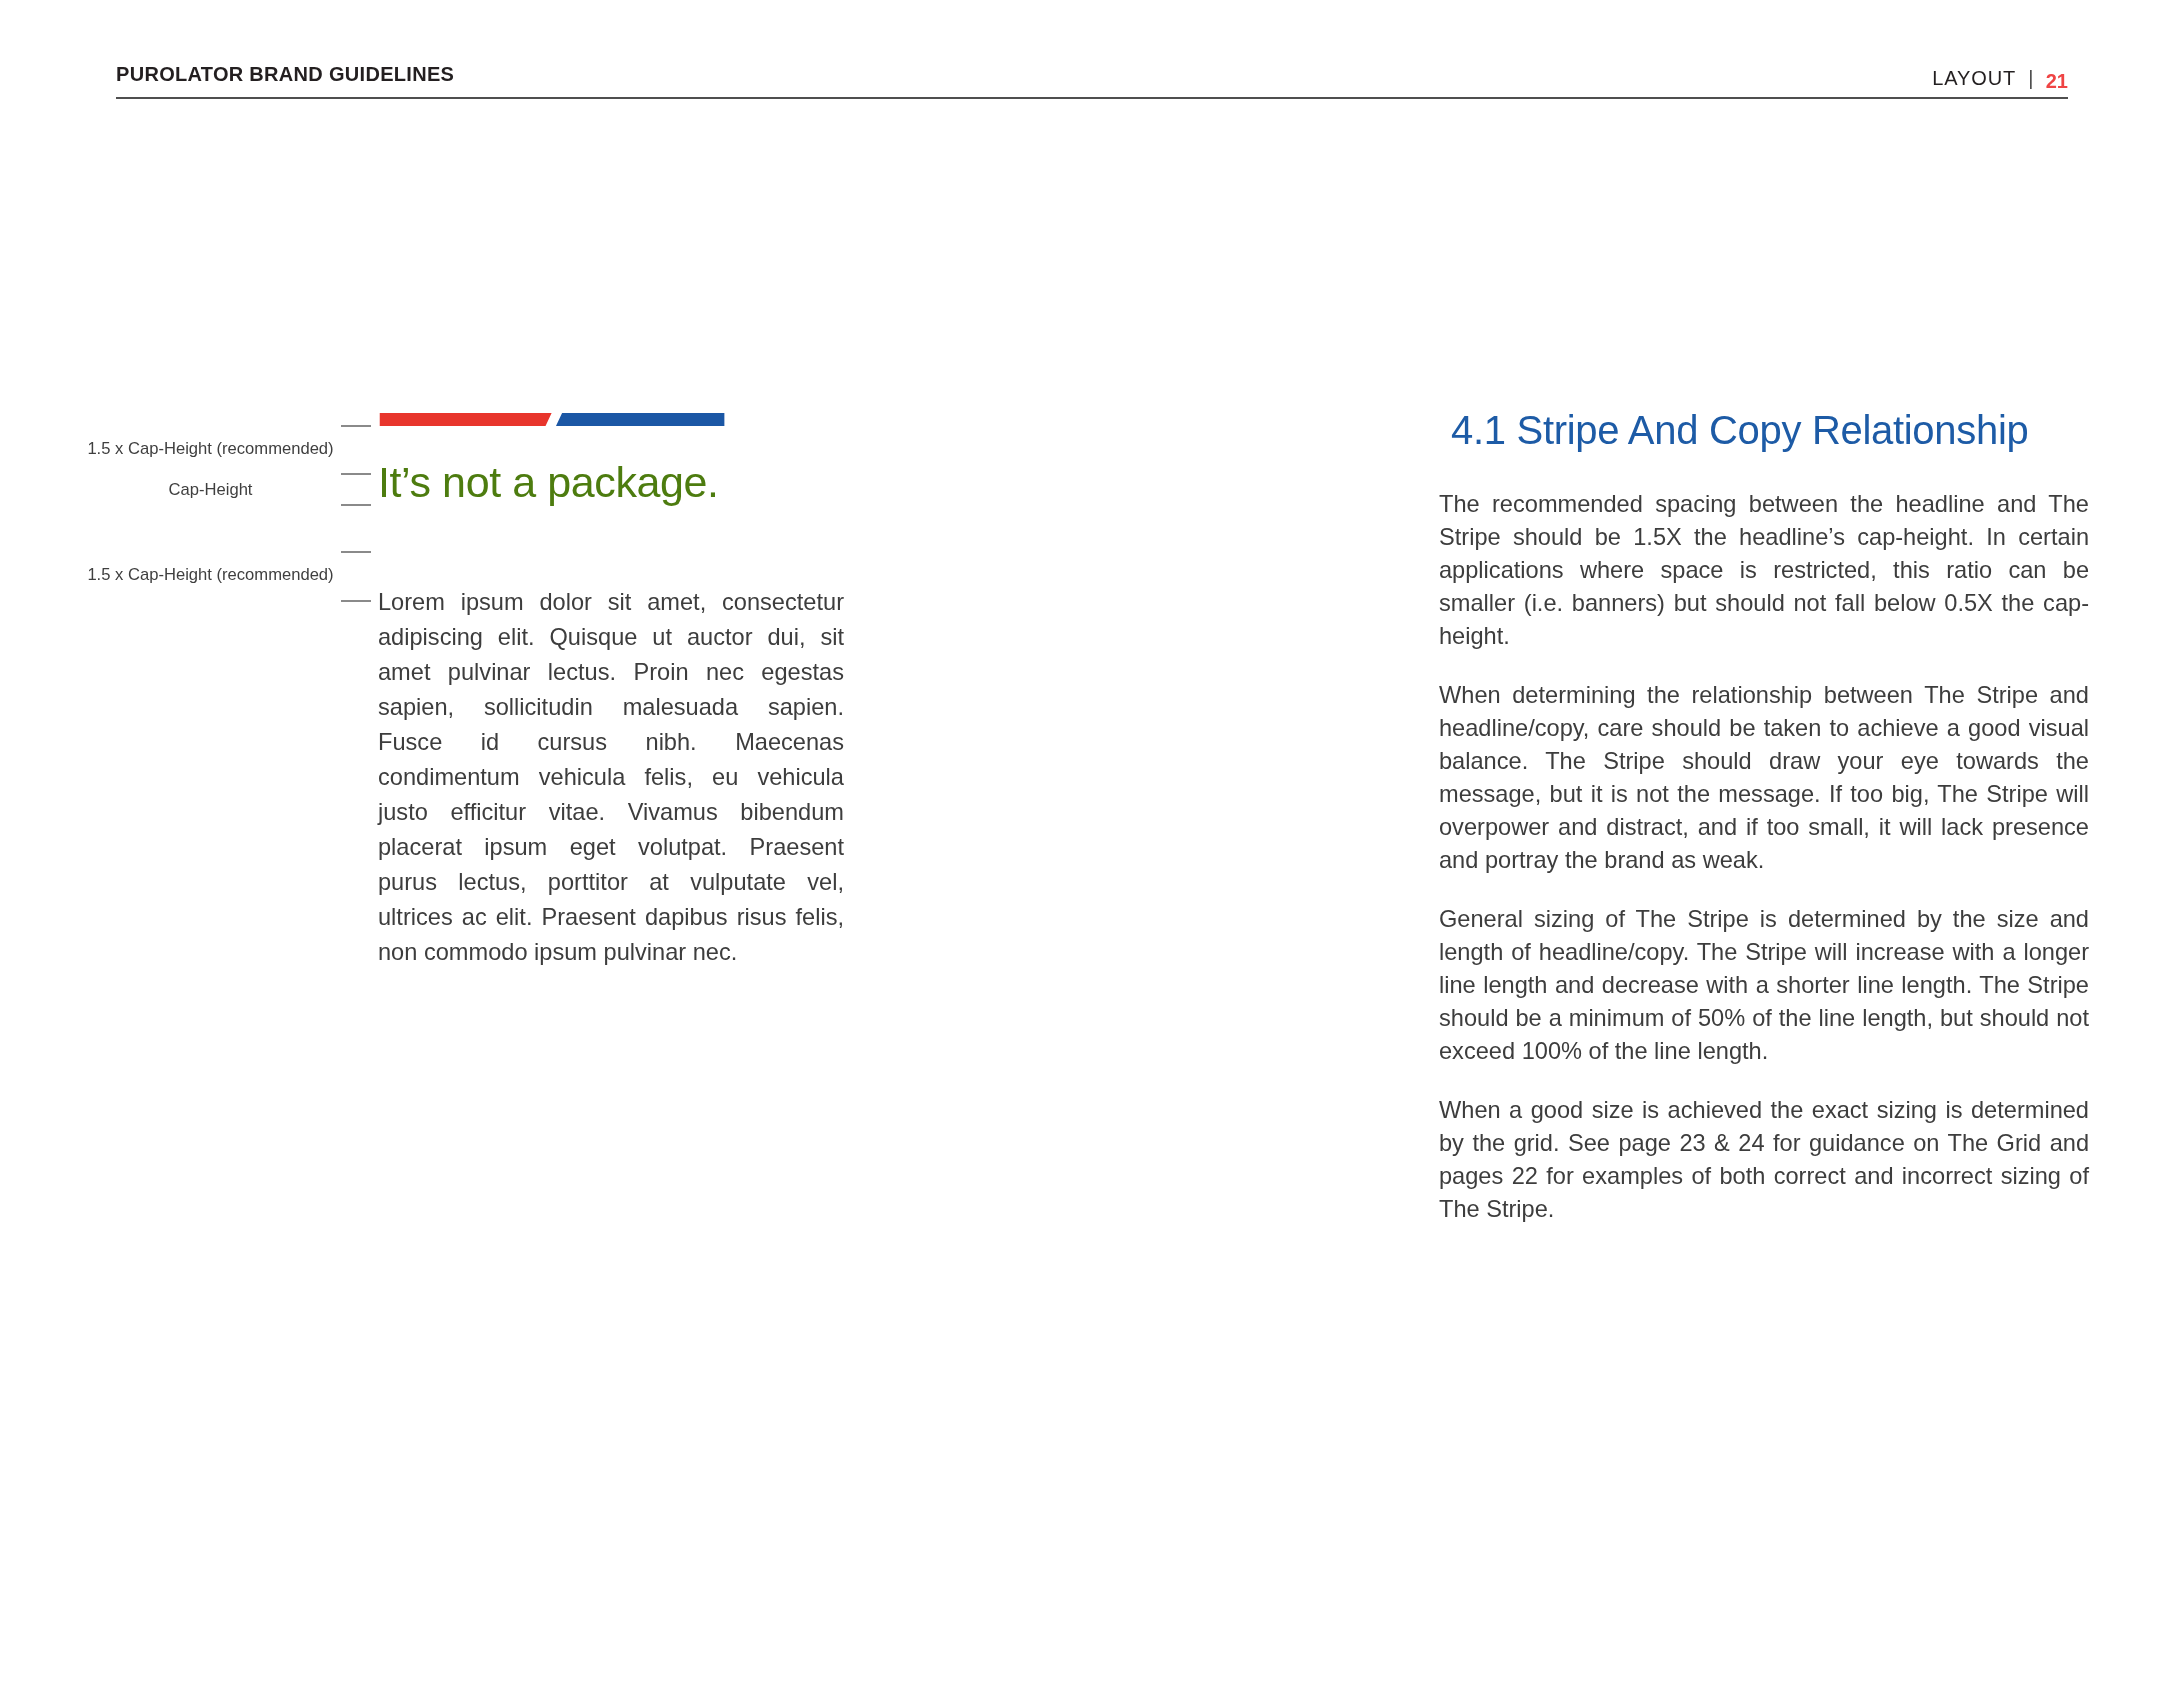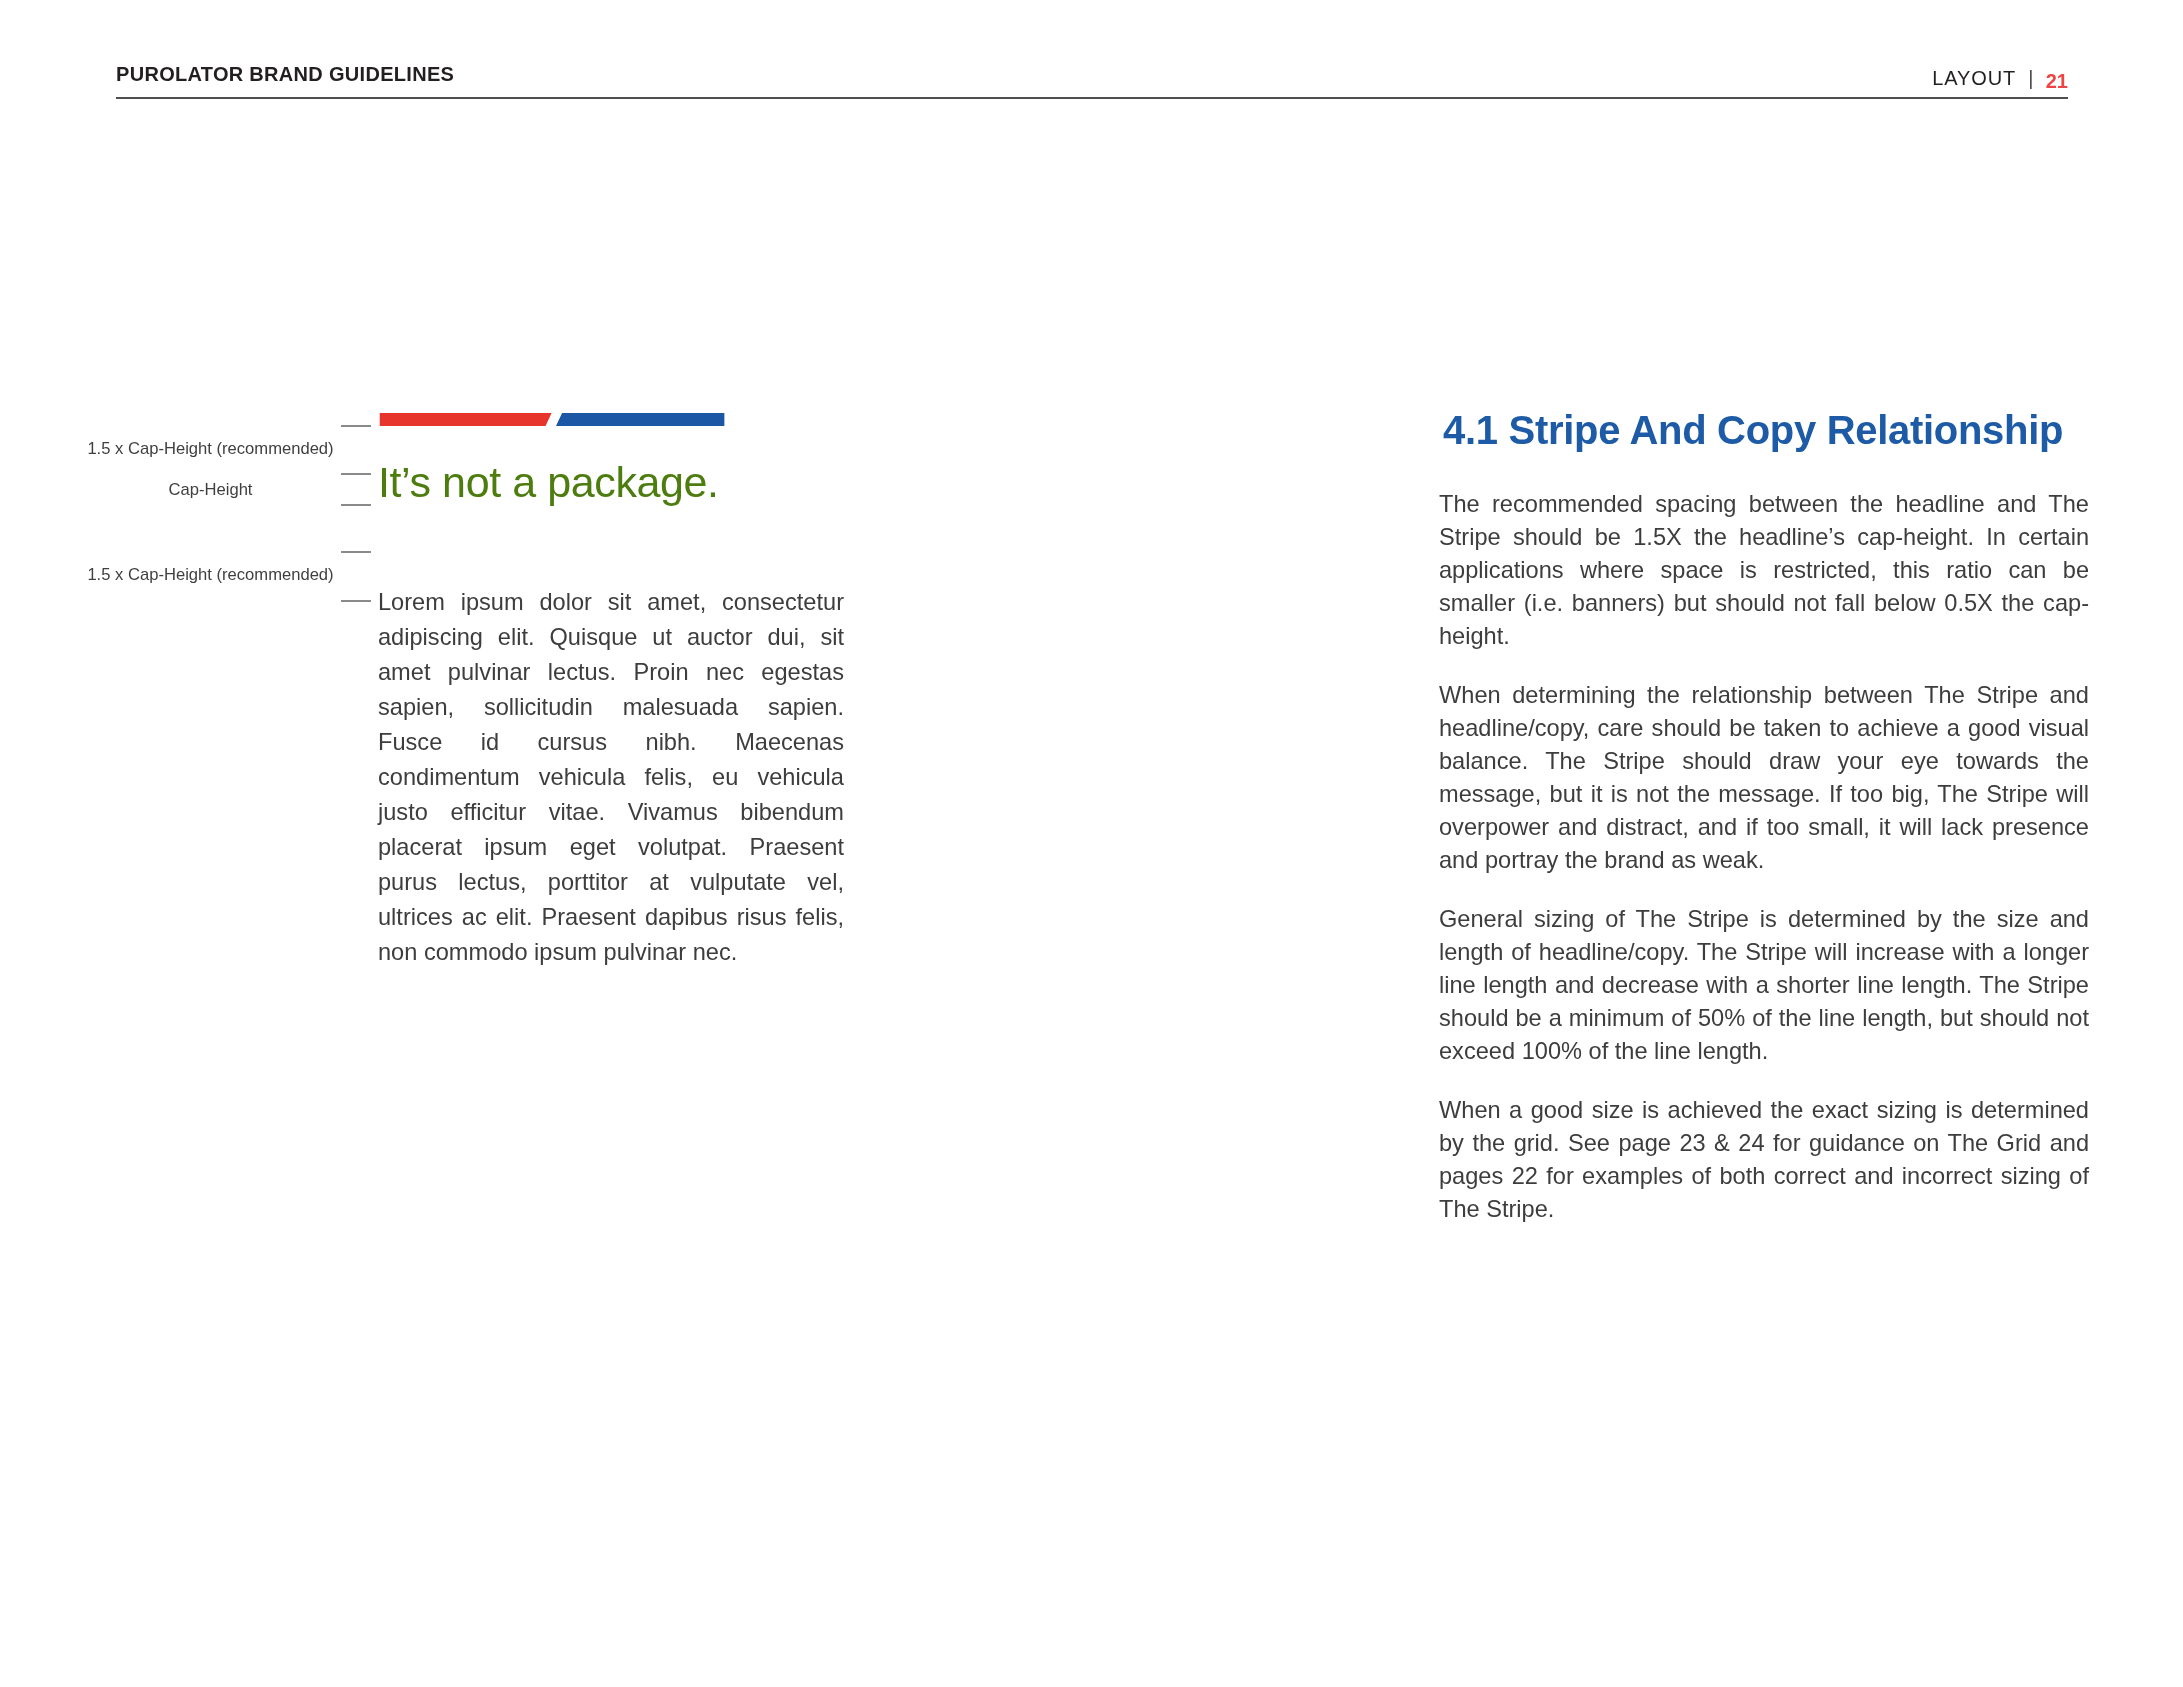--- a/index.html
+++ b/index.html
@@ -109,24 +109,24 @@
   
   .article {
     position: absolute;
     left: 1439px;
     top: 408px;
     width: 650px;
   }
   .article-title {
     font-size: 40px;
     line-height: 45px;
-    font-weight: 700;
+    font-weight: 400;
     letter-spacing: -0.3px;
     color: #1d5ba6;
-    margin: 0 0 35px 4px;
+    margin: 0 0 35px 12px;
   }
   .article p {
     font-size: 23.6px;
     line-height: 33px;
     text-align: justify;
     color: #3d3d3d;
     margin: 0 0 26px 0;
   }
 </style>
 </head>

